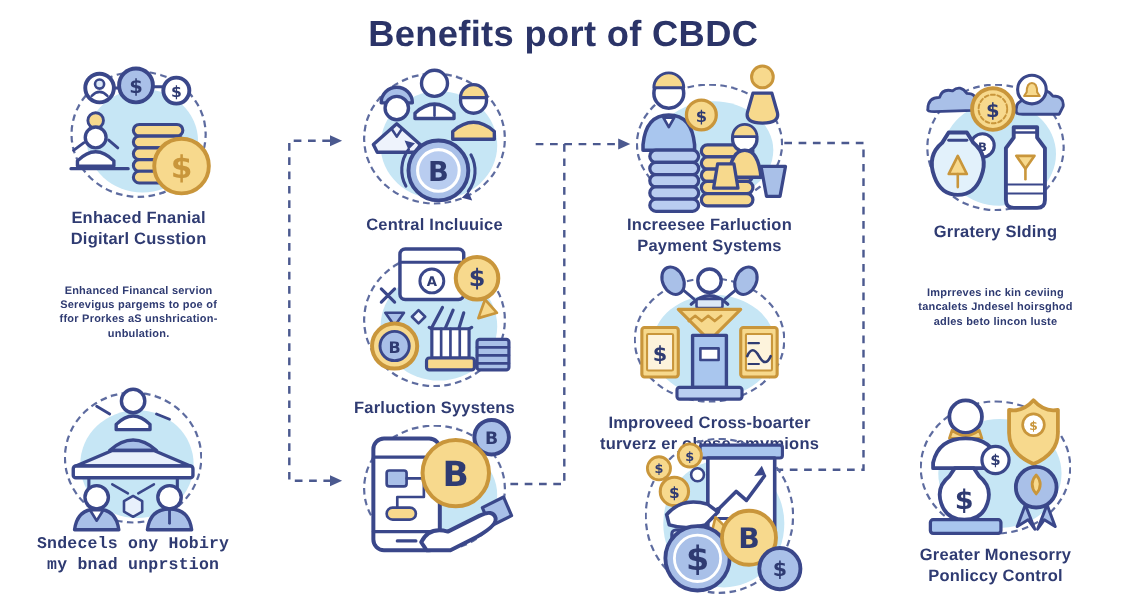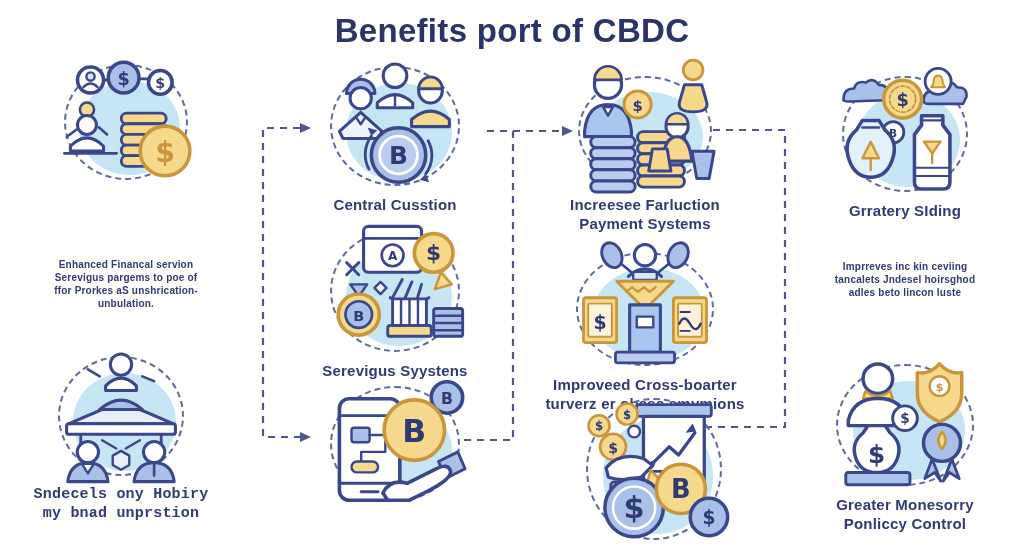--- a/index.html
+++ b/index.html
@@ -76,20 +76,22 @@
             <rect x="56" y="59" width="38" height="9" rx="4.5"></rect>
             <rect x="56" y="68" width="38" height="9" rx="4.5"></rect>
             <rect x="56" y="77" width="38" height="9" rx="4.5"></rect>
             <rect x="56" y="86" width="38" height="9" rx="4.5"></rect>
           </g>
           <circle cx="93" cy="82" r="21" fill="#f7d98d" stroke="#c9963b"></circle>
           <text x="93" y="91" font-size="24" text-anchor="middle" fill="#c9963b" stroke="none">$</text>
         </g>
       </svg>
     </div>
+    <div class="card-label">Enhaced Fnanial
+Digitarl Cusstion</div>
   </div>
 
   <div class="note" style="left:14px; top:258px; width:224px;">Enhanced Financal servion
 Serevigus pargems to poe of
 ffor Prorkes aS unshrication-
 unbulation.</div>
 
   <div class="card" style="left:15px; top:356px; width:212px;font-family:Liberation Mono, monospace;">
     <div class="ring" style="width:122px; height:116px;">
       <div class="tint"></div>
@@ -135,21 +137,21 @@
           <circle cx="63" cy="82" r="23" fill="#a9c0e8"></circle>
           <circle cx="63" cy="82" r="16" fill="#b9cdf0" stroke="#fff" stroke-width="2.4"></circle>
           <text x="63" y="90" font-size="21" text-anchor="middle" fill="#2f3b72" stroke="none">B</text>
           <path d="M38 94 A26 26 0 0 1 40 66" stroke-width="2.4"></path>
           <path d="M88 70 A26 26 0 0 1 86 98" stroke-width="2.4"></path>
           <path d="M40 66 l-3 -7 l8 2 z" fill="#3a478a" stroke="none"></path>
           <path d="M86 98 l3 7 l-8 -2 z" fill="#3a478a" stroke="none"></path>
         </g>
       </svg>
     </div>
-    <div class="card-label">Central Cusstion</div>
+    <div class="card-label">Central Incluuice</div>
   </div>
 
   <div class="card" style="left:289px; top:230px; width:212px;">
     <div class="ring" style="width:126px; height:118px;">
       <div class="tint"></div>
       <svg width="145" height="139" viewBox="0 0 120 115">
         <g stroke="#3a478a" stroke-width="3" fill="none" stroke-linecap="round" stroke-linejoin="round">
           <rect x="34" y="4" width="48" height="38" rx="4" fill="#fff" stroke-width="2.6"></rect>
           <path d="M34 14 H82" stroke-width="2.2"></path>
           <circle cx="58" cy="28" r="9" fill="#fff" stroke-width="2.2"></circle>
@@ -165,21 +167,21 @@
           <text x="30" y="82" font-size="12" text-anchor="middle" fill="#2f3b72" stroke="none">B</text>
           <path d="M48 50 l5 5 -5 5 -5 -5 z" fill="#eef3fc" stroke-width="2"></path>
           <rect x="58" y="64" width="28" height="22" fill="#fff" stroke-width="2.4"></rect>
           <path d="M65 64 V86 M72 64 V86 M79 64 V86" stroke-width="2"></path>
           <rect x="54" y="86" width="36" height="9" rx="2" fill="#f7d98d" stroke-width="2.4"></rect>
           <rect x="92" y="72" width="24" height="23" rx="2" fill="#a9c0e8" stroke-width="2.4"></rect>
           <path d="M92 78 H116 M92 84 H116 M92 90 H116" stroke-width="2"></path>
         </g>
       </svg>
     </div>
-    <div class="card-label">Serevigus Syystens</div>
+    <div class="card-label">Farluction Syystens</div>
   </div>
 
   <div class="card" style="left:289px; top:386px; width:212px;">
     <div class="ring" style="width:126px; height:112px;">
       <div class="tint"></div>
       <svg width="145" height="139" viewBox="0 0 120 115">
         <g stroke="#3a478a" stroke-width="3" fill="none" stroke-linecap="round" stroke-linejoin="round">
           <rect x="14" y="20" width="50" height="84" rx="8" fill="#fff"></rect>
           <path d="M14 34 H64 M14 90 H64" stroke-width="2.4"></path>
           <path d="M32 97 H46" stroke-width="2.4"></path>

